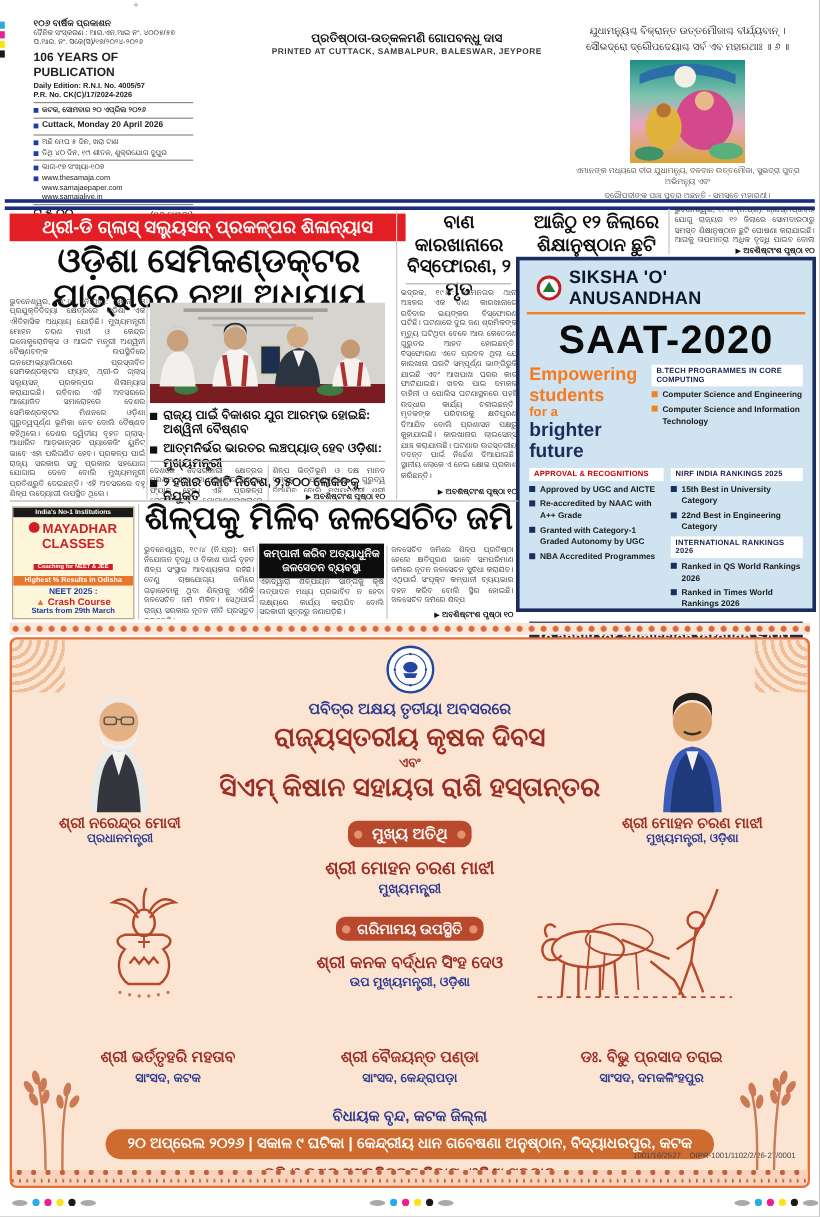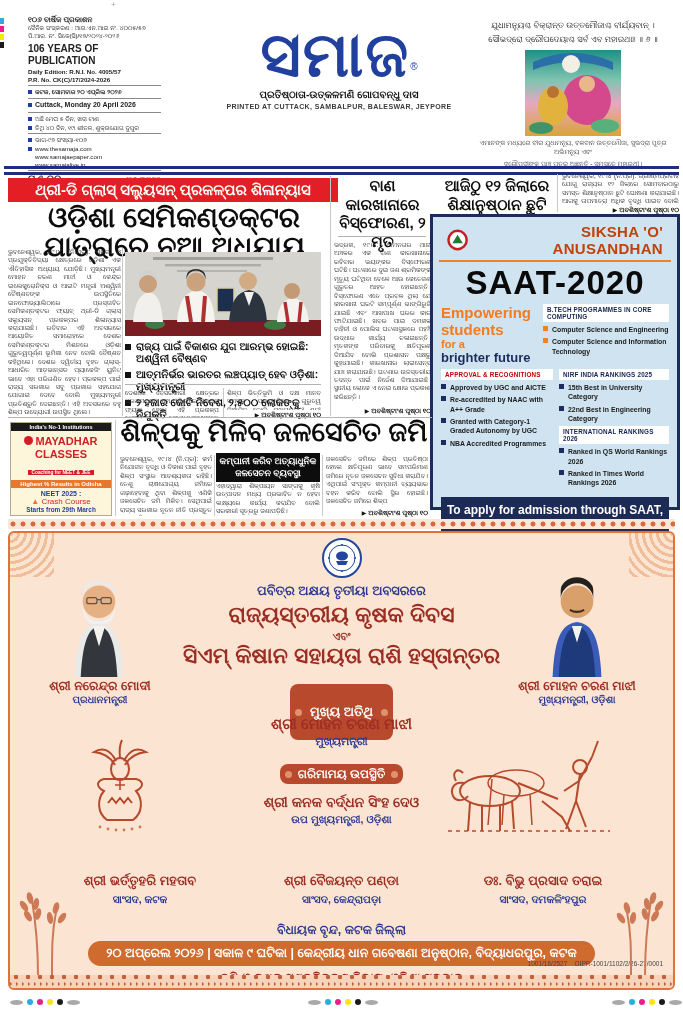--- a/index.html
+++ b/index.html
@@ -37,54 +37,54 @@
   .headline1{left:8px;top:203px;width:332px;font-size:28px;font-weight:800;line-height:1.05;
              text-align:center;color:#0c0c0c;}
   .subhead{font-size:15.5px;font-weight:800;line-height:1.2;text-align:center;color:#0c0c0c;}
   .bul{display:flex;gap:5px;align-items:flex-start;margin-bottom:4px;}
   .bul .sq{width:6px;height:6px;background:#111;margin-top:3px;flex:0 0 auto;}
   .bul .t{font-size:10.4px;font-weight:bold;line-height:1.15;color:#0c0c0c;}
 
   
   .soa{left:430px;top:214px;width:250px;height:296px;background:#cfe4f0;border:3px solid #1b2d5e;box-sizing:border-box;}
   .soa-head{display:flex;align-items:center;gap:6px;padding:6px 8px 3px 8px;border-bottom:2px solid #f08221;margin:0 6px;}
-  .soa-title{font-size:15px;font-weight:800;color:#c2410c;letter-spacing:.3px;text-align:right;}
+  .soa-title{font-size:15px;font-weight:800;color:#0f172a;letter-spacing:.3px;}
   .soa-exam{font-size:33px;font-weight:800;color:#0a0a0a;text-align:center;letter-spacing:1px;margin-top:2px;}
   .soa-or{color:#f47b20;font-weight:800;}
   .soa-bl{color:#1b2d5e;font-weight:800;}
   .soa-sec{background:#fff;color:#c00000;font-size:6.3px;font-weight:800;padding:2px 4px;margin-bottom:3px;letter-spacing:.2px;}
   .soa-sec.nv{color:#14224f;}
   .soa-it{display:flex;gap:4px;font-size:6.9px;font-weight:bold;color:#1a1a1a;line-height:1.35;margin-bottom:3px;}
   .soa-it .sq{width:5px;height:5px;margin-top:1px;flex:0 0 auto;}
   .soa-foot{margin:6px 8px;background:#1c2b55;color:#fff;font-weight:800;font-size:12px;text-align:center;padding:6px 4px;line-height:1.3;}
 
   
   .maya{left:10px;top:422px;width:102px;height:94px;border:1px solid #b9a98f;background:#fdf6da;box-sizing:border-box;overflow:hidden;text-align:center;}
   .maya .r1{background:#1a1a1a;color:#fff;font-size:5.6px;font-weight:bold;padding:1px 0;}
   .maya .nm{color:#d11f26;font-weight:800;font-size:11px;line-height:1;margin-top:2px;}
   .maya .coach{background:#d11f26;color:#fff;font-size:4.8px;font-weight:bold;display:inline-block;padding:0 4px;margin-top:1px;}
   .maya .res{background:#e8762d;color:#fff;font-size:6px;font-weight:bold;margin-top:2px;padding:1px 0;}
   .maya .neet{color:#1f3da6;font-weight:800;font-size:7px;margin-top:2px;}
-  .maya .crash{color:#d11f26;font-weight:400;font-size:8px;}
+  .maya .crash{color:#d11f26;font-weight:700;font-size:8px;}
   .maya .start{color:#1f3da6;font-weight:bold;font-size:6.4px;}
   .maya .guide{background:#e8762d;color:#fff;font-size:5px;font-weight:bold;margin-top:2px;padding:1px 0;}
 
   .headline2{left:118px;top:419px;width:312px;font-size:27px;font-weight:800;text-align:center;color:#0c0c0c;line-height:1;}
   .blackbox{left:216px;top:453px;width:104px;background:#0d0d0d;color:#fff;font-size:9px;font-weight:bold;
             text-align:center;padding:3px 2px;line-height:1.3;box-sizing:border-box;}
 
   
   .lace-top{left:8px;top:519px;width:667px;height:10px;background:#fbe7d8;
      background-image:radial-gradient(circle at 5px 5px,#d96a3f 2.2px,transparent 2.8px);background-size:10px 10px;}
   .gov{left:8px;top:531px;width:667px;height:459px;background:#fce4d2;border:2px solid #e2713a;border-radius:6px;box-sizing:border-box;overflow:hidden;}
   .gov .occ{position:absolute;left:0;top:50px;width:100%;text-align:center;font-size:13px;font-weight:800;color:#2b3990;}
   .gov .t1{position:absolute;left:0;top:69px;width:100%;text-align:center;font-size:22px;font-weight:800;color:#9c2d23;}
   .gov .and{position:absolute;left:0;top:97px;width:100%;text-align:center;font-size:11px;font-weight:800;color:#9c2d23;}
   .gov .t2{position:absolute;left:0;top:110px;width:100%;text-align:center;font-size:22px;font-weight:800;color:#9c2d23;}
-  .pill{display:inline-block;background:#b8492c;color:#fff;font-weight:800;font-size:13px;padding:20px 20px;border-radius:8px;position:relative;}
+  .pill{display:inline-block;background:#b8492c;color:#fff;font-weight:800;font-size:13px;padding:3px 20px;border-radius:8px;position:relative;}
   .pill:before,.pill:after{content:"";position:absolute;top:50%;width:7px;height:7px;margin-top:-3.5px;border-radius:50%;background:#e0926e;}
   .pill:before{left:5px;} .pill:after{right:5px;}
   .gname{font-weight:800;color:#9c2d23;}
   .grole{font-weight:bold;color:#2b3990;}
   .figcap{position:absolute;text-align:center;width:150px;}
   .evpill{display:inline-block;background:#cf6b2e;color:#fff;font-weight:800;font-size:12.5px;padding:5px 18px;border-radius:16px;}
   .lace-bot{position:absolute;left:0;bottom:0;width:100%;height:13px;background:#f6d3ba;
      background-image:radial-gradient(circle at 6px 2px,#c0603a 2px,transparent 2.5px),radial-gradient(circle at 0px 9px,#c0603a 1.4px,transparent 1.9px);
      background-size:12px 13px,6px 13px;}
   .corner{position:absolute;width:44px;height:44px;background:repeating-radial-gradient(circle at 0 0,#eeb48c 0 3px,transparent 3px 7px);opacity:.8;}
@@ -147,21 +147,20 @@
     </div>
     <div class="rule"></div>
     <div style="display:flex;justify-content:space-between;align-items:center;">
       <span class="b" style="font-size:10px;">ଟ ୫.୦୦</span>
       <span style="font-size:8px;">(୧୬ ପୃଷ୍ଠା)</span>
     </div>
     <div class="stars">★★★★★</div>
   </div>
 
   <div class="abs ctr" style="left:208px;top:24px;width:262px;">
-    <div><span class="logo-odia">ସମାଜ</span><span class="logo-reg">®</span></div>
     <div class="logo-tag">ପ୍ରତିଷ୍ଠାତା-ଉତ୍କଳମଣି ଗୋପବନ୍ଧୁ ଦାସ</div>
     <div class="logo-printed">PRINTED AT CUTTACK, SAMBALPUR, BALESWAR, JEYPORE</div>
   </div>
 
   <div class="abs gita ctr">
     <div class="verse">ଯୁଧାମନ୍ୟୁଶ୍ଚ ବିକ୍ରାନ୍ତ ଉତ୍ତମୌଜାଶ୍ଚ ବୀର୍ଯ୍ୟବାନ୍ ।</div>
     <div class="verse">ସୌଭଦ୍ରୋ ଦ୍ରୌପଦେୟାଶ୍ଚ ସର୍ବ ଏବ ମହାରଥାଃ ॥ ୬ ॥</div>
     <svg width="96" height="86" viewBox="0 0 96 86" style="margin:3px auto 0 auto;display:block;">
       <defs>
         <linearGradient id="gp" x1="0" y1="0" x2="0" y2="1">
@@ -268,21 +267,21 @@
       </svg>
       <span class="soa-title">SIKSHA 'O' ANUSANDHAN</span>
     </div>
     <div class="soa-exam">SAAT-2020</div>
 
     <div style="display:flex;padding:2px 8px 0 8px;gap:6px;">
       <div style="flex:0 0 96px;">
         <div class="soa-or" style="font-size:15px;">Empowering</div>
         <div class="soa-or" style="font-size:15px;">students</div>
         <div class="soa-or" style="font-size:11px;font-weight:bold;">for a</div>
-        <div class="soa-bl" style="font-size:13px;">brighter future</div>
+        <div class="soa-bl" style="font-size:16px;">brighter future</div>
       </div>
       <div style="flex:1;">
         <div class="soa-sec nv">B.TECH PROGRAMMES IN CORE COMPUTING</div>
         <div class="soa-it">
             <span class="sq" style="background:#f08221;"></span>
             <span>Computer Science and Engineering</span>
           </div>
         <div class="soa-it">
             <span class="sq" style="background:#f08221;"></span>
             <span>Computer Science and Information Technology</span>

